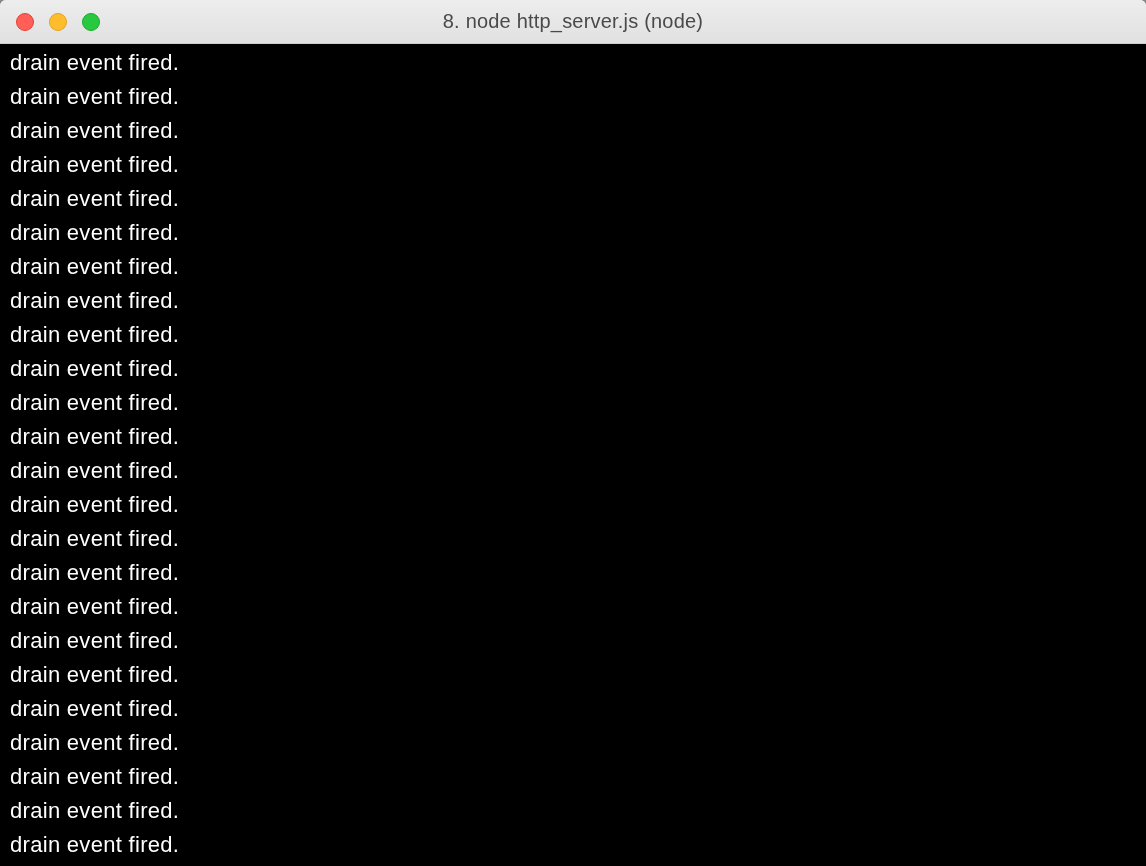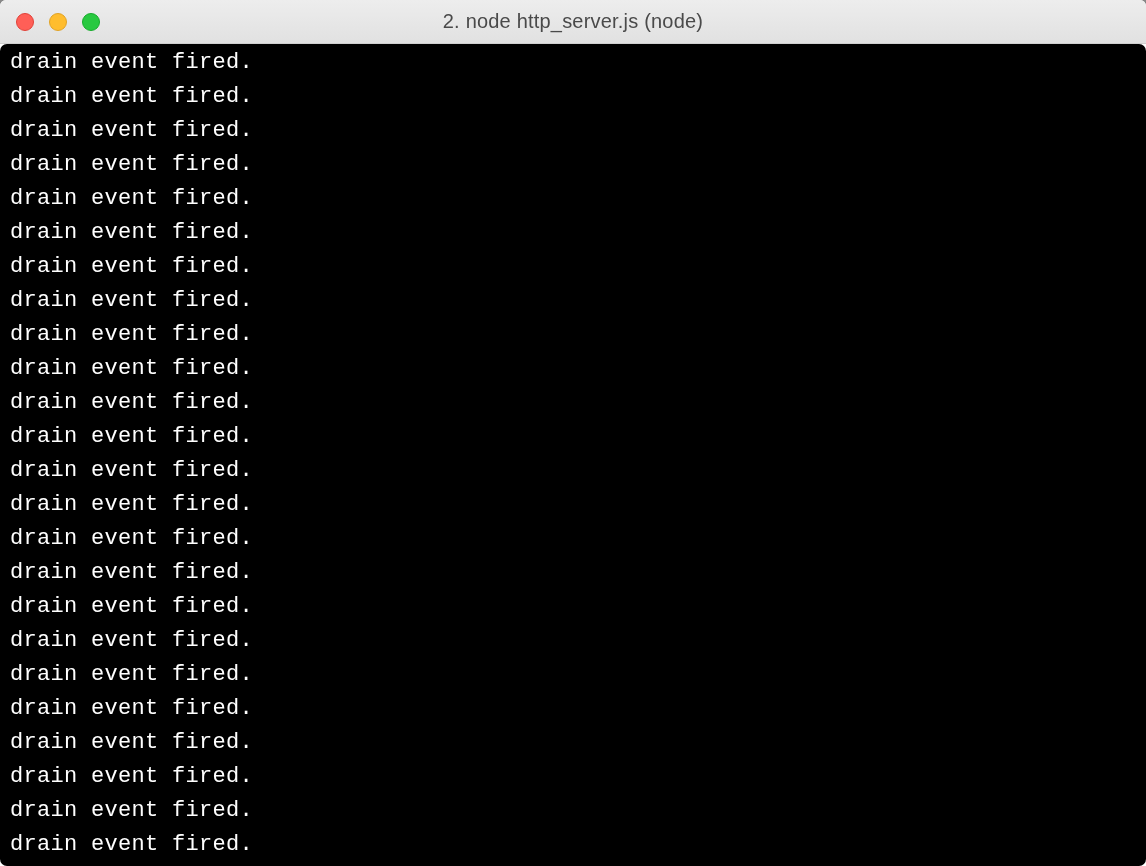--- a/index.html
+++ b/index.html
@@ -73,45 +73,44 @@
       font-size: 20px;
       color: #4a4a4a;
       font-weight: 400;
       letter-spacing: 0.2px;
     }
     
     .terminal-area {
       flex: 1;
       background: #000000;
       color: #ffffff;
-      font-family: Liberation Mono, monospace;
+      font-family: Liberation Sans, sans-serif;
       font-size: 22px;
       line-height: 34px;
       padding: 2px 10px;
       overflow: hidden;
       font-weight: 500;
       letter-spacing: 0.3px;
-      border-radius: 7px;
     }
     
     .terminal-line {
       white-space: pre;
     }
   </style>
 </head>
 <body>
 
 <div class="window">
   <div class="titlebar">
     <div class="traffic-lights">
       <div class="traffic-light close"></div>
       <div class="traffic-light minimize"></div>
       <div class="traffic-light maximize"></div>
     </div>
-    <div class="title">2. node http_server.js (node)</div>
+    <div class="title">8. node http_server.js (node)</div>
   </div>
   <div class="terminal-area" id="terminal-output">
   <div class="terminal-line">drain event fired.</div>
       <div class="terminal-line">drain event fired.</div>
       <div class="terminal-line">drain event fired.</div>
       <div class="terminal-line">drain event fired.</div>
       <div class="terminal-line">drain event fired.</div>
       <div class="terminal-line">drain event fired.</div>
       <div class="terminal-line">drain event fired.</div>
       <div class="terminal-line">drain event fired.</div>

